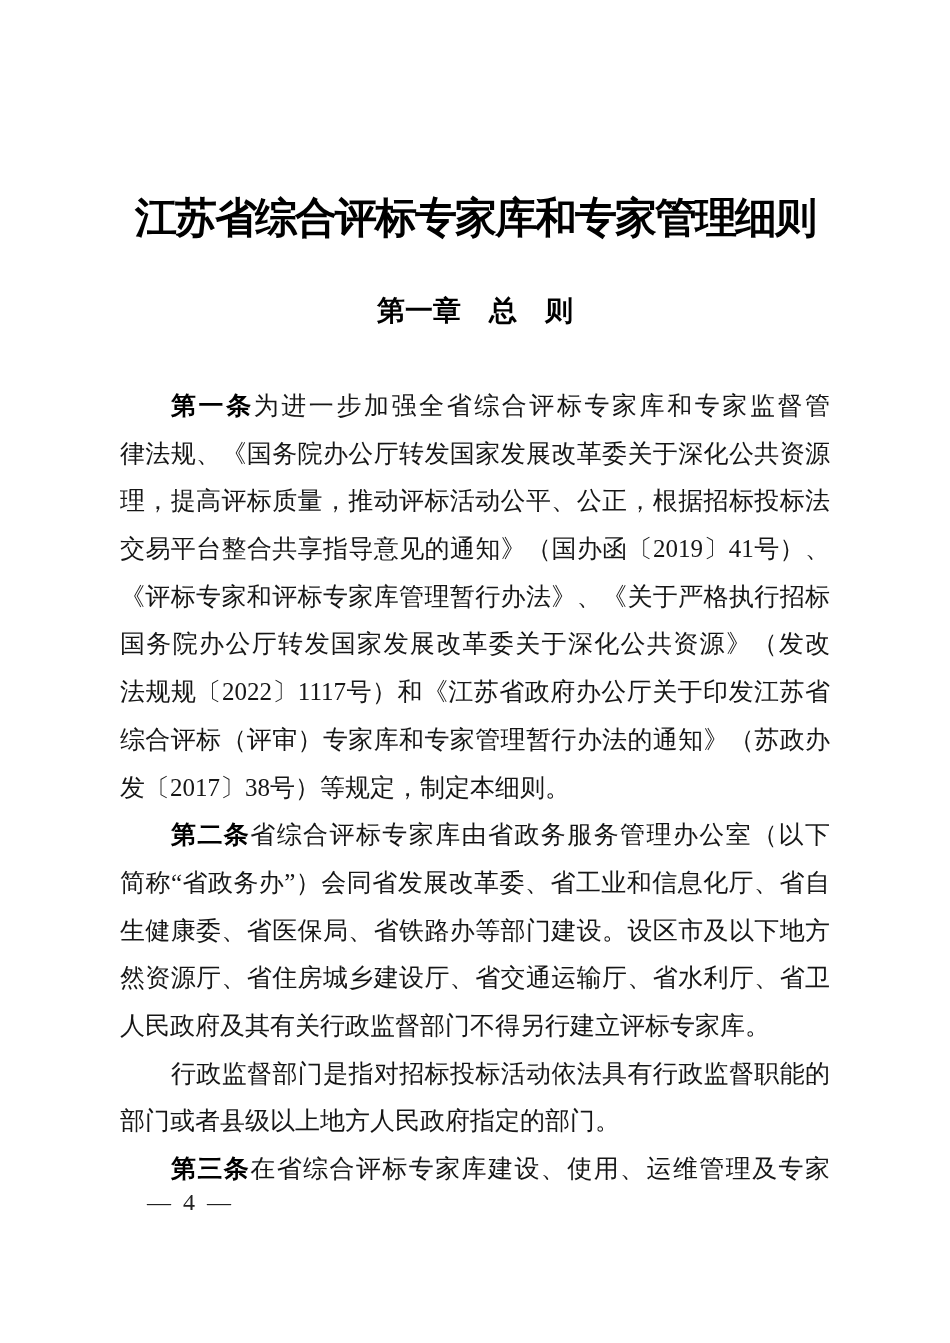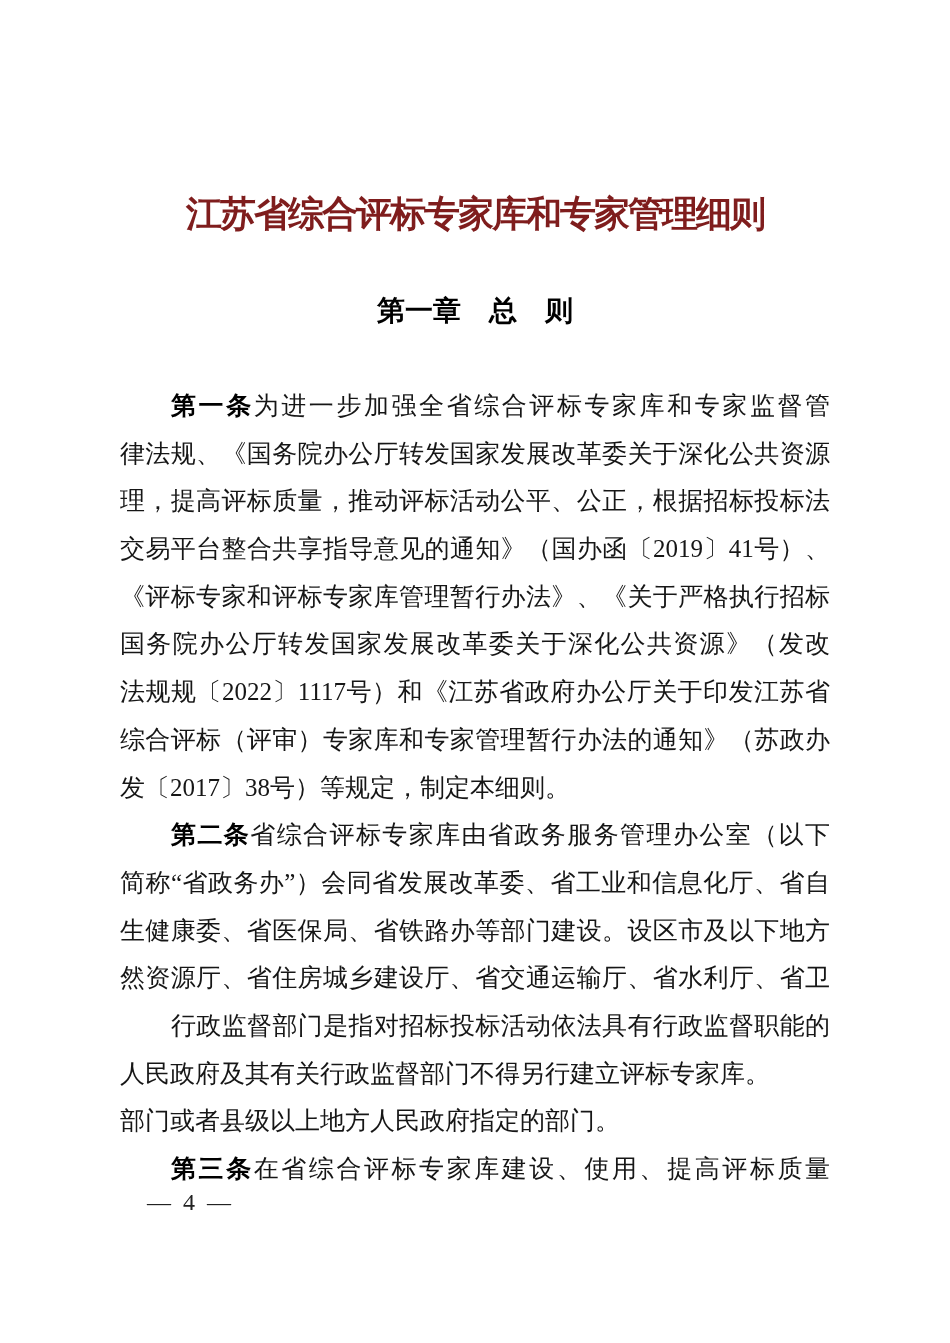--- a/index.html
+++ b/index.html
@@ -13,25 +13,25 @@
     color: #141414;
     overflow: hidden;
   }
   .doc-title {
     position: absolute;
     top: 193px;
     left: 0;
     width: 100%;
     margin: 0;
     text-align: center;
-    font-size: 36px;
+    font-size: 42px;
     line-height: 1.2;
     font-weight: 700;
     letter-spacing: -2px;
-    color: #7f1d1d;
+    color: #000000;
   }
   .chapter-heading {
     position: absolute;
     top: 296px;
     left: 0;
     width: 100%;
     margin: 0;
     text-align: center;
     font-size: 28px;
     line-height: 1.1;
@@ -86,19 +86,19 @@
       <div class="line fill"><span>交易平台整合共享指导意见的通知》（国办函〔2019〕41号）、</span></div>
       <div class="line fill"><span>《评标专家和评标专家库管理暂行办法》、《关于严格执行招标</span></div>
       <div class="line fill"><span>国务院办公厅转发国家发展改革委关于深化公共资源》（发改</span></div>
       <div class="line fill"><span>法规规〔2022〕1117号）和《江苏省政府办公厅关于印发江苏省</span></div>
       <div class="line fill"><span>综合评标（评审）专家库和专家管理暂行办法的通知》（苏政办</span></div>
       <div class="line"><span>发〔2017〕38号）等规定，制定本细则。</span></div>
       <div class="line indent fill"><span class="article-no">第二条</span><span>省综合评标专家库由省政务服务管理办公室（以下</span></div>
       <div class="line fill"><span>简称“省政务办”）会同省发展改革委、省工业和信息化厅、省自</span></div>
       <div class="line fill"><span>生健康委、省医保局、省铁路办等部门建设。设区市及以下地方</span></div>
       <div class="line fill"><span>然资源厅、省住房城乡建设厅、省交通运输厅、省水利厅、省卫</span></div>
+      <div class="line"><span>人民政府及其有关行政监督部门不得另行建立评标专家库。</span></div>
       <div class="line indent fill"><span>行政监督部门是指对招标投标活动依法具有行政监督职能的</span></div>
-      <div class="line"><span>人民政府及其有关行政监督部门不得另行建立评标专家库。</span></div>
       <div class="line"><span>部门或者县级以上地方人民政府指定的部门。</span></div>
-      <div class="line indent fill"><span class="article-no">第三条</span><span>在省综合评标专家库建设、使用、提高评标质量</span></div>
+      <div class="line indent fill"><span class="article-no">第三条</span><span>在省综合评标专家库建设、使用、运维管理及专家</span></div>
     </div>
   <div class="page-number">— 4 —</div>
 </div>
 
 </body></html>

